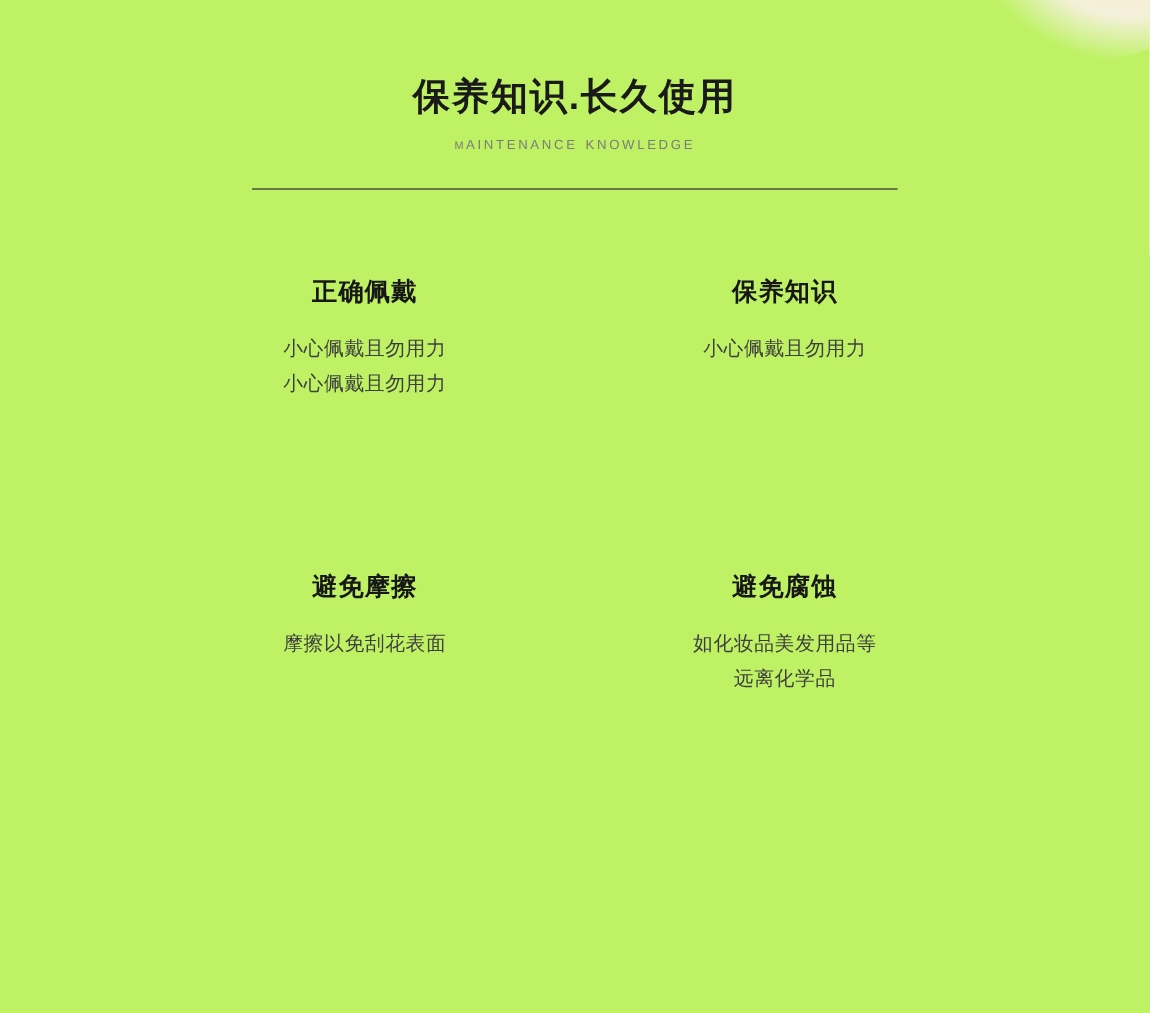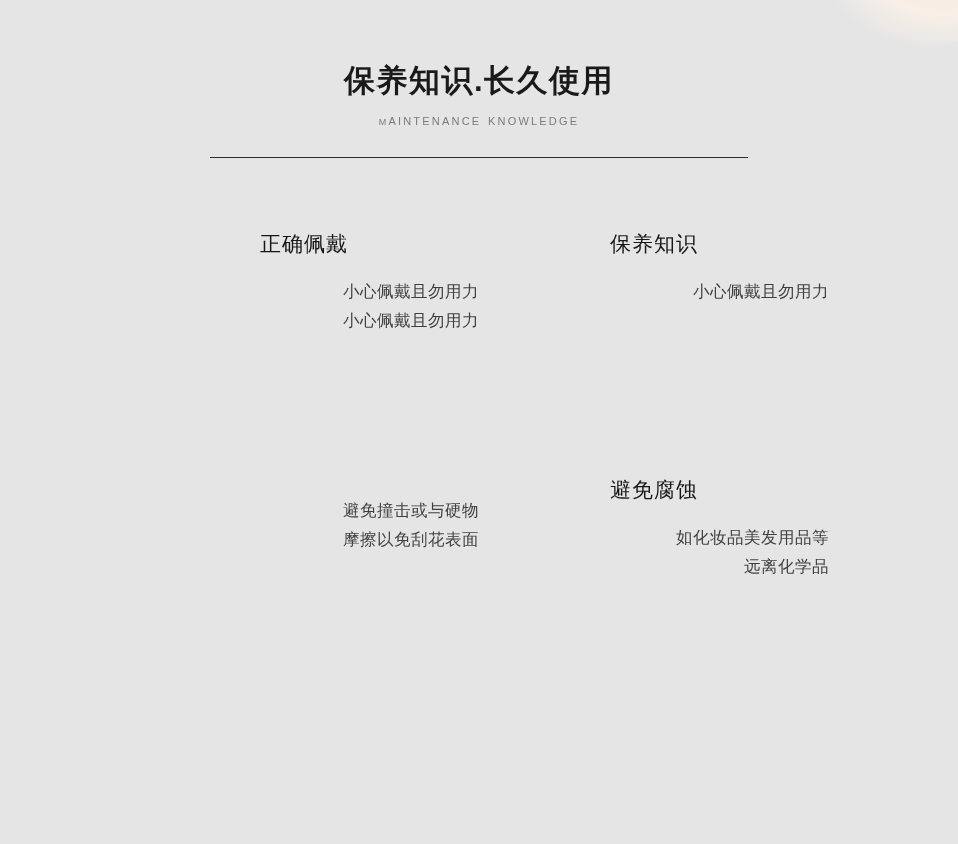--- a/index.html
+++ b/index.html
@@ -11,21 +11,21 @@
     height: 844px;
     background: #ffffff;
     font-family: "Liberation Sans", "DejaVu Sans", sans-serif;
     overflow: hidden;
     position: relative;
   }
   .page {
     position: relative;
     width: 958px;
     height: 844px;
-    background: #e5e5e5;
+    background: #bef264;
   }
   
   .corner-accent {
     position: absolute;
     top: -60px;
     right: -40px;
     width: 180px;
     height: 110px;
     border-radius: 0 0 70% 70%;
     background: radial-gradient(ellipse at 70% 10%, #f6e3d4 0%, #fbf0e7 45%, rgba(255,255,255,0) 72%);
@@ -68,34 +68,33 @@
     grid-template-columns: 1fr 1fr;
     grid-template-rows: 246px auto;
     column-gap: 0px;
   }
   .cell {
     text-align: center;
     padding-top: 14px;
   }
   .cell-title {
     font-size: 21px;
-    font-weight: normal;
+    font-weight: bold;
     color: #171717;
     letter-spacing: 1px;
     line-height: 1.3;
   }
   .cell-lines {
     margin-top: 20px;
   }
   .cell-line {
     font-size: 16.5px;
     color: #3f3f3f;
     line-height: 1.75;
     letter-spacing: 0.5px;
-    text-align: right;
   }
   .bottom-pad {
     height: 1px;
   }
 </style>
 </head>
 <body>
 
 <div class="page">
 
@@ -118,22 +117,22 @@
     </div>
 
     <div class="cell">
       <div class="cell-title">保养知识</div>
       <div class="cell-lines">
         <div class="cell-line">小心佩戴且勿用力</div>
       </div>
     </div>
 
     <div class="cell">
+      <div class="cell-title">避免摩擦</div>
       <div class="cell-lines">
-        <div class="cell-line">避免撞击或与硬物</div>
         <div class="cell-line">摩擦以免刮花表面</div>
       </div>
     </div>
 
     <div class="cell">
       <div class="cell-title">避免腐蚀</div>
       <div class="cell-lines">
         <div class="cell-line">如化妆品美发用品等</div>
         <div class="cell-line">远离化学品</div>
       </div>

